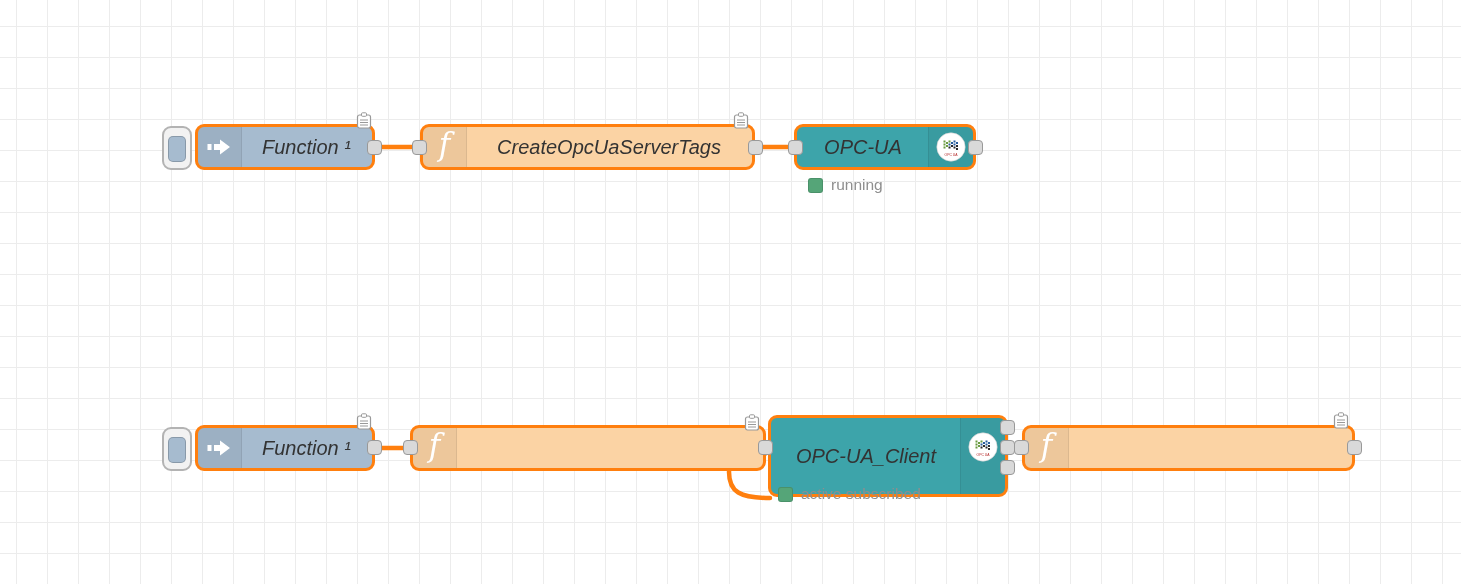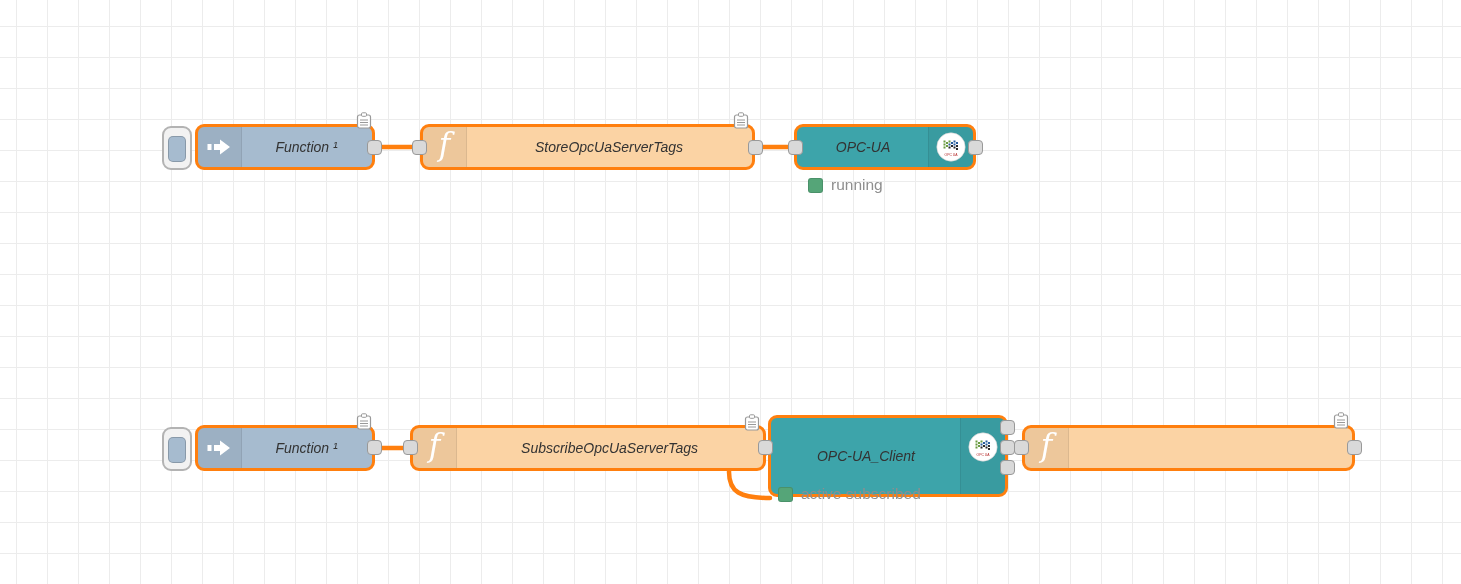--- a/index.html
+++ b/index.html
@@ -15,21 +15,21 @@
   .node{position:absolute;border:3px solid #ff7f0e;border-radius:9px;box-sizing:border-box;z-index:2;}
   .node.inject{background:#a6bbcf;}
   .node.func{background:#fbd3a4;}
   .node.opcua{background:#3da4aa;text-align:center;}
   .iconbox{position:absolute;top:0;bottom:0;background:rgba(0,0,0,0.055);
     display:flex;align-items:center;justify-content:center;}
   .iconbox.left{left:0;width:43px;border-right:1px solid rgba(0,0,0,0.08);border-radius:6px 0 0 6px;}
   .iconbox.right{right:0;width:44px;border-left:1px solid rgba(0,0,0,0.08);border-radius:0 6px 6px 0;}
   .fglyph{font-family:"DejaVu Serif",serif;font-style:italic;font-size:31px;color:#fff;line-height:1;margin-top:-5px;}
   .nlabel{position:absolute;top:0;bottom:0;display:flex;align-items:center;justify-content:center;
-    font-style:italic;font-size:14px;color:#333;white-space:nowrap;}
+    font-style:italic;font-size:20px;color:#333;white-space:nowrap;}
   .nlabel.after-left{left:43px;right:0;}
   .nlabel.before-right{left:0;right:44px;}
   .port{position:absolute;width:15px;height:15px;background:#d9d9d9;border:1.5px solid #999;
     border-radius:4px;box-sizing:border-box;z-index:3;}
   .inject-btn{position:absolute;width:30px;height:44px;background:#f2f2f2;border:2px solid #b3b3b3;
     border-radius:9px;box-sizing:border-box;z-index:1;}
   .inject-btn .inner{position:absolute;left:4px;top:8px;width:18px;height:26px;background:#a6bbcf;
     border:1px solid rgba(0,0,0,0.18);border-radius:5px;box-sizing:border-box;}
   .badge{position:absolute;z-index:4;}
   .status{position:absolute;display:flex;align-items:center;z-index:3;}
@@ -62,21 +62,21 @@
         <path d="M7 7 h6 V2.5 l10 7.5 -10 7.5 V13 H7 z" fill="#fff"></path>
       </svg>
     </div>
     <div class="nlabel after-left">Function ¹</div>
   </div>
 
   <div class="node func" style="left:420px;top:124px;width:335px;height:46px;">
     <div class="iconbox left">
       <span class="fglyph">f</span>
     </div>
-    <div class="nlabel after-left">StoreOpcUaServerTags</div>
+    <div class="nlabel after-left">CreateOpcUaServerTags</div>
   </div>
 
   <div class="node opcua" style="left:794px;top:124px;width:182px;height:46px;">
     <div class="iconbox right"></div>
     <div class="nlabel before-right">OPC-UA</div>
   </div>
 
   <svg class="logo" style="left:936px;top:132px;" width="30" height="30" viewBox="0 0 30 30">
     <circle cx="15" cy="15" r="14.2" fill="#fff" stroke="#ccc" stroke-width="0.6"></circle>
     <g>
@@ -122,21 +122,20 @@
         <path d="M7 7 h6 V2.5 l10 7.5 -10 7.5 V13 H7 z" fill="#fff"></path>
       </svg>
     </div>
     <div class="nlabel after-left">Function ¹</div>
   </div>
 
   <div class="node func" style="left:410px;top:425px;width:356px;height:46px;">
     <div class="iconbox left">
       <span class="fglyph">f</span>
     </div>
-    <div class="nlabel after-left">SubscribeOpcUaServerTags</div>
   </div>
 
   <div class="node opcua" style="left:768px;top:415px;width:240px;height:82px;">
     <div class="iconbox right"></div>
     <div class="nlabel before-right">OPC-UA_Client</div>
   </div>
 
   <svg class="logo" style="left:968px;top:432px;" width="30" height="30" viewBox="0 0 30 30">
     <circle cx="15" cy="15" r="14.2" fill="#fff" stroke="#ccc" stroke-width="0.6"></circle>
     <g>

